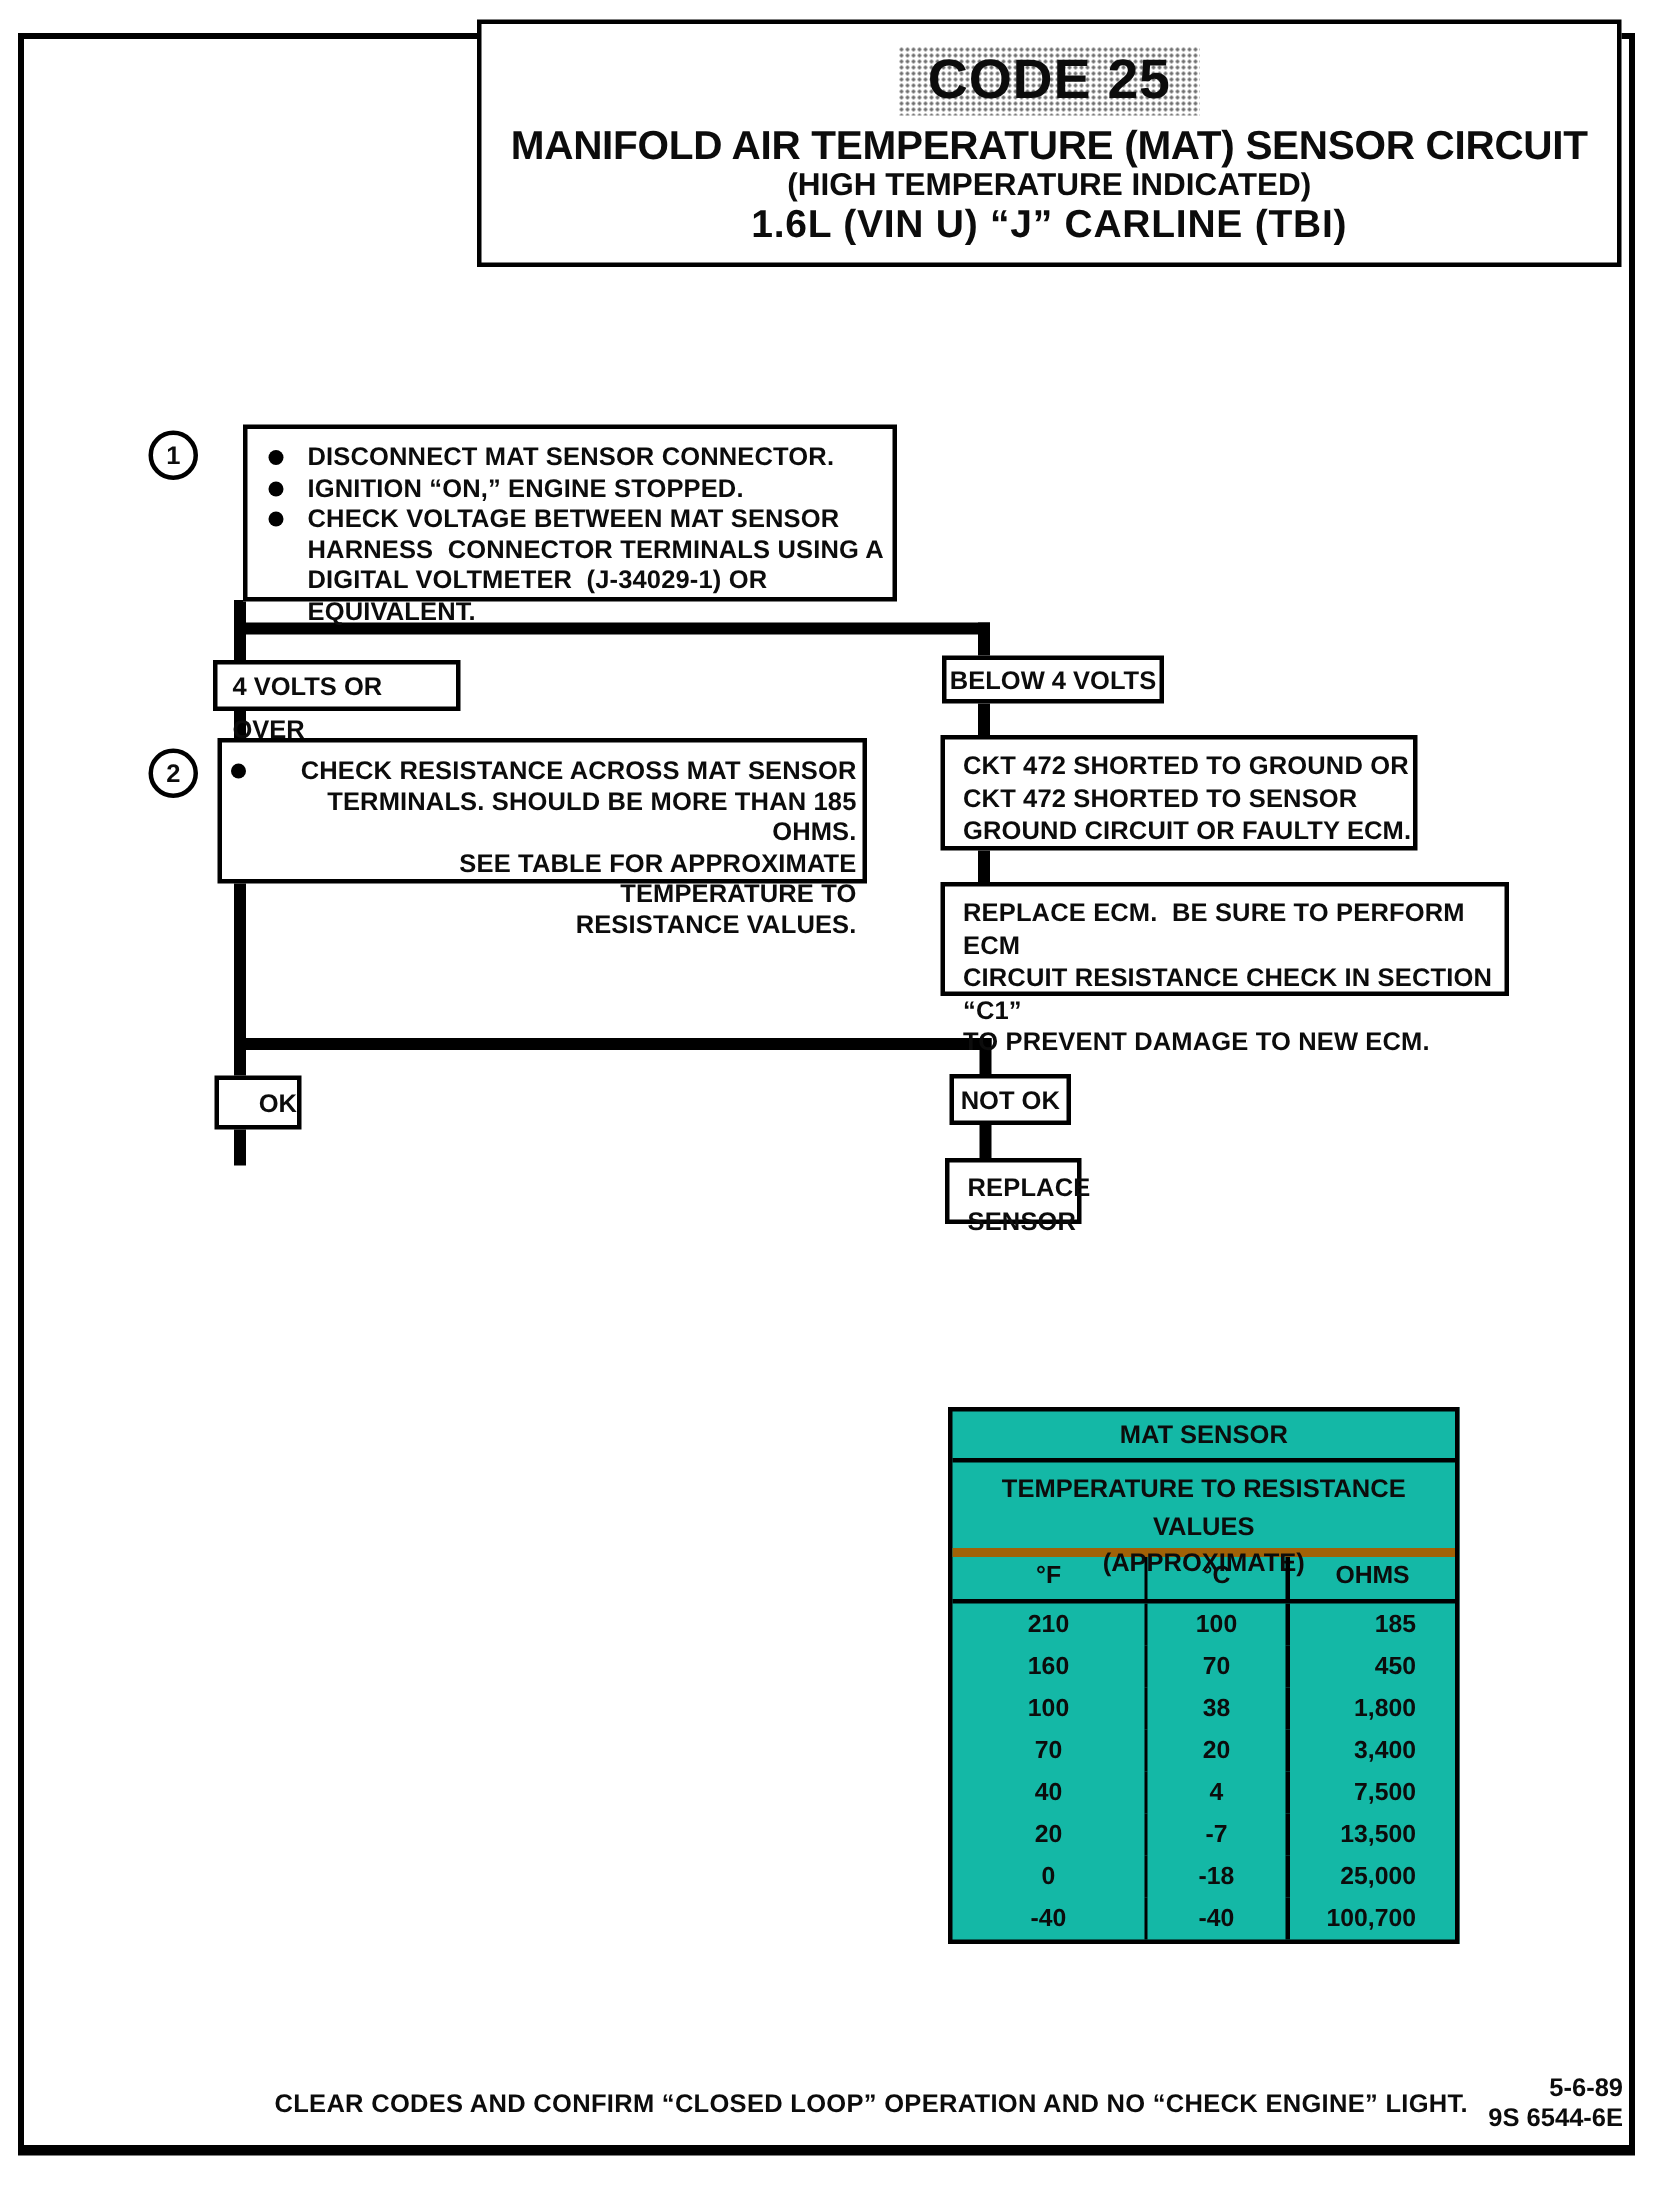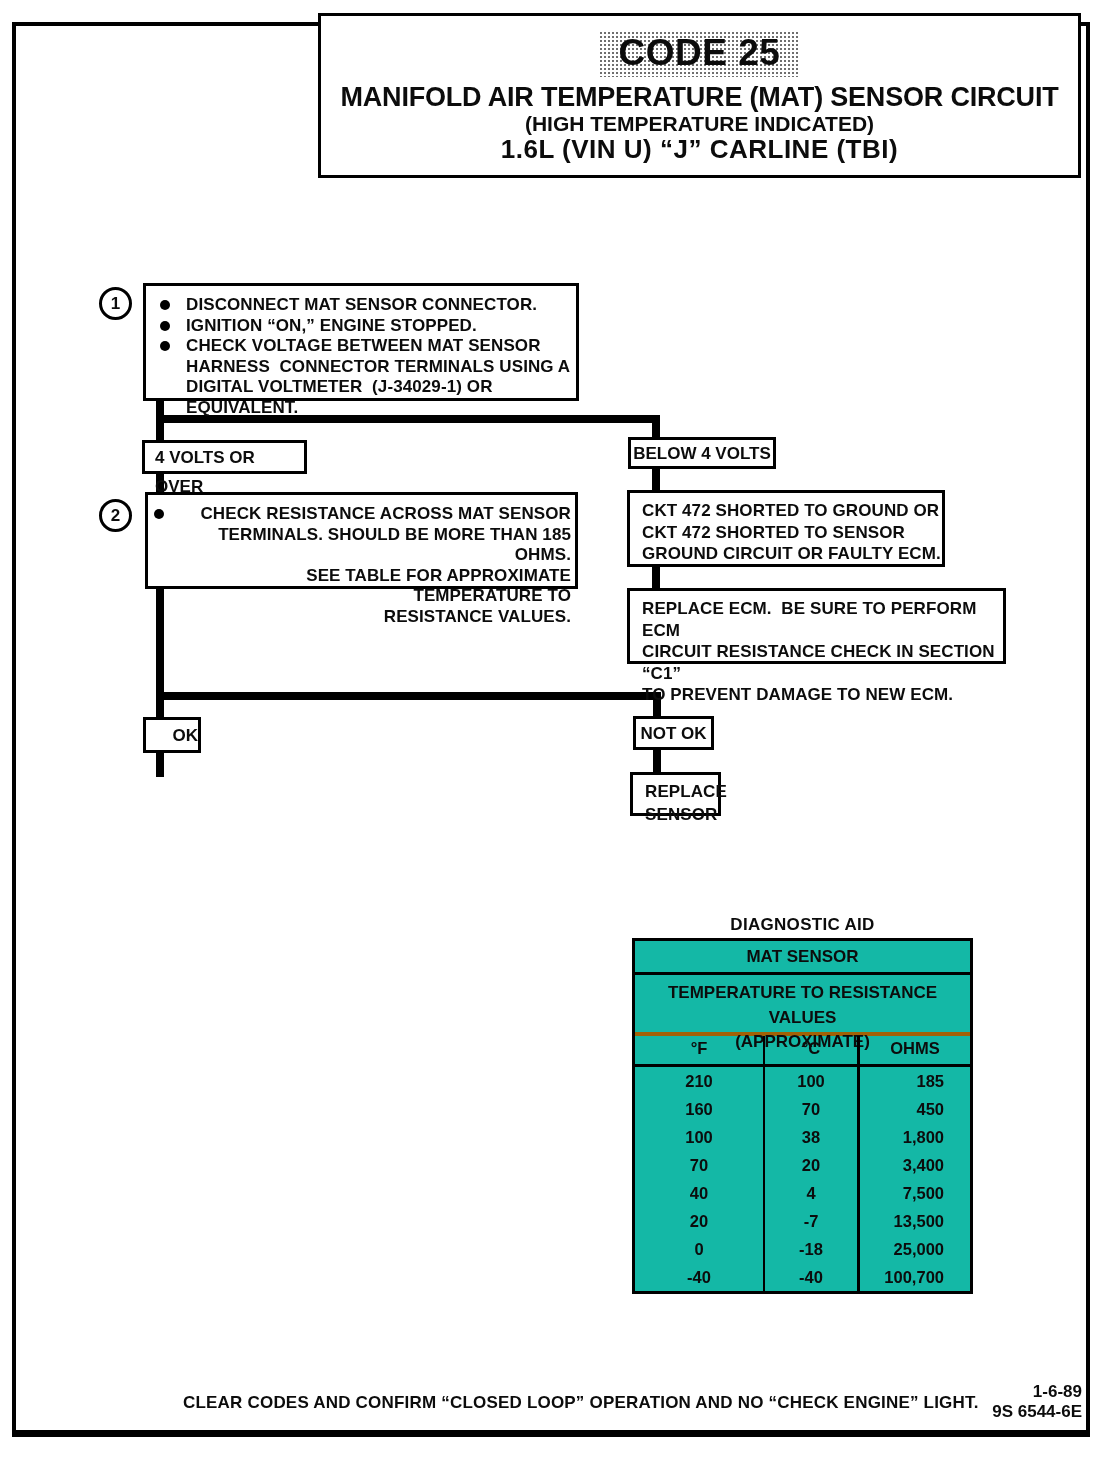--- a/index.html
+++ b/index.html
@@ -37,21 +37,21 @@
   }
 
   .bullet-row { display:flex; margin-bottom:0px; }
   .dot { flex:0 0 10px; width:10px; height:10px; border-radius:50%; background:#000; margin:5px 16px 0 6px; }
 
   .small-label { font-size:17px; }
 
   
   .aid-table { left:632px; top:938px; width:341px; border:3px solid #000; background:#14b8a6; position:absolute; box-sizing:border-box; }
   .aid-title { height:31px; line-height:31px; text-align:center; font-size:17px; border-bottom:3px solid #000; }
-  .aid-sub { height:57px; text-align:center; border-bottom:4px solid #a16207; font-size:17px; }
+  .aid-sub { height:57px; text-align:center; border-bottom:6px solid #a16207; font-size:17px; }
   .aid-sub .s1 { padding-top:5px; line-height:25px; }
   .aid-sub .s2 { line-height:24px; }
   .aid-head, .aid-row { display:grid; grid-template-columns:128px 94px 1fr; }
   .aid-head { height:28px; border-bottom:3px solid #000; }
   .aid-head > div { line-height:25px; text-align:center; font-size:16.5px; }
   .aid-row { height:28px; }
   .aid-row > div { line-height:28px; font-size:16.5px; }
   .cell-f { text-align:center; }
   .cell-c { text-align:center; border-left:2px solid #000; }
   .cell-o { text-align:right; padding-right:26px; border-left:3px solid #000; }
@@ -86,21 +86,21 @@
   <div class="line" style="left:156px; top:692px; width:505px; height:8px;"></div>
   <div class="line" style="left:653px; top:692px; width:8px; height:26px;"></div>
   <div class="line" style="left:156px; top:752px; width:8px; height:25px;"></div>
   <div class="line" style="left:653px; top:748px; width:8px; height:26px;"></div>
   <div class="line" style="left:652px; top:468px; width:8px; height:23px;"></div>
   <div class="line" style="left:652px; top:565px; width:8px; height:24px;"></div>
 
   <div class="step-circle" style="left:99px; top:287px;">
     <span>1</span>
   </div>
-  <div class="box btext" style="left:143px; top:283px; width:436px; height:118px; padding:9px 4px 0 8px;">
+  <div class="box btext" style="left:162px; top:283px; width:436px; height:118px; padding:9px 4px 0 8px;">
     <div class="bullet-row">
       <span class="dot"></span>
       <span class="prewrap">DISCONNECT MAT SENSOR CONNECTOR.</span>
     </div>
     <div class="bullet-row">
       <span class="dot"></span>
       <span class="prewrap">IGNITION “ON,” ENGINE STOPPED.</span>
     </div>
     <div class="bullet-row">
       <span class="dot"></span>
@@ -132,21 +132,20 @@
   <div class="box btext prewrap" style="left:627px; top:588px; width:379px; height:76px; padding:7px 0 0 12px; line-height:21.5px;">REPLACE ECM.  BE SURE TO PERFORM ECM
 CIRCUIT RESISTANCE CHECK IN SECTION “C1”
 TO PREVENT DAMAGE TO NEW ECM.</div>
 
   <div class="box small-label" style="left:143px; top:717px; width:58px; height:36px; line-height:31px; padding-left:13px;text-align:right;">OK</div>
   <div class="box small-label" style="left:633px; top:716px; width:81px; height:34px; line-height:29px; text-align:center;">NOT OK</div>
 
   <div class="box btext prewrap" style="left:630px; top:772px; width:91px; height:44px; padding:5px 0 0 12px; line-height:23px;">REPLACE
 SENSOR</div>
 
-  <div class="abs small-label" style="left:632px; top:915px; width:341px; text-align:center; letter-spacing:0.3px;">DIAGNOSTIC AID</div>
 
   <div class="aid-table">
     <div class="aid-title">MAT SENSOR</div>
     <div class="aid-sub">
       <div class="s1">TEMPERATURE TO RESISTANCE VALUES</div>
       <div class="s2">(APPROXIMATE)</div>
     </div>
     <div class="aid-head">
       <div class="cell-f">°F</div>
       <div class="cell-c">°C</div>
@@ -191,17 +190,17 @@
         <div class="aid-row">
           <div class="cell-f">-40</div>
           <div class="cell-c">-40</div>
           <div class="cell-o">100,700</div>
         </div>
       </div>
   </div>
 
   <div class="footer-note">CLEAR CODES AND CONFIRM “CLOSED LOOP” OPERATION AND NO “CHECK ENGINE” LIGHT.</div>
   <div class="footer-ref">
-    <div>1-6-89</div>
+    <div>5-6-89</div>
     <div>9S 6544-6E</div>
   </div>
 
 </div>
 
 </body></html>

